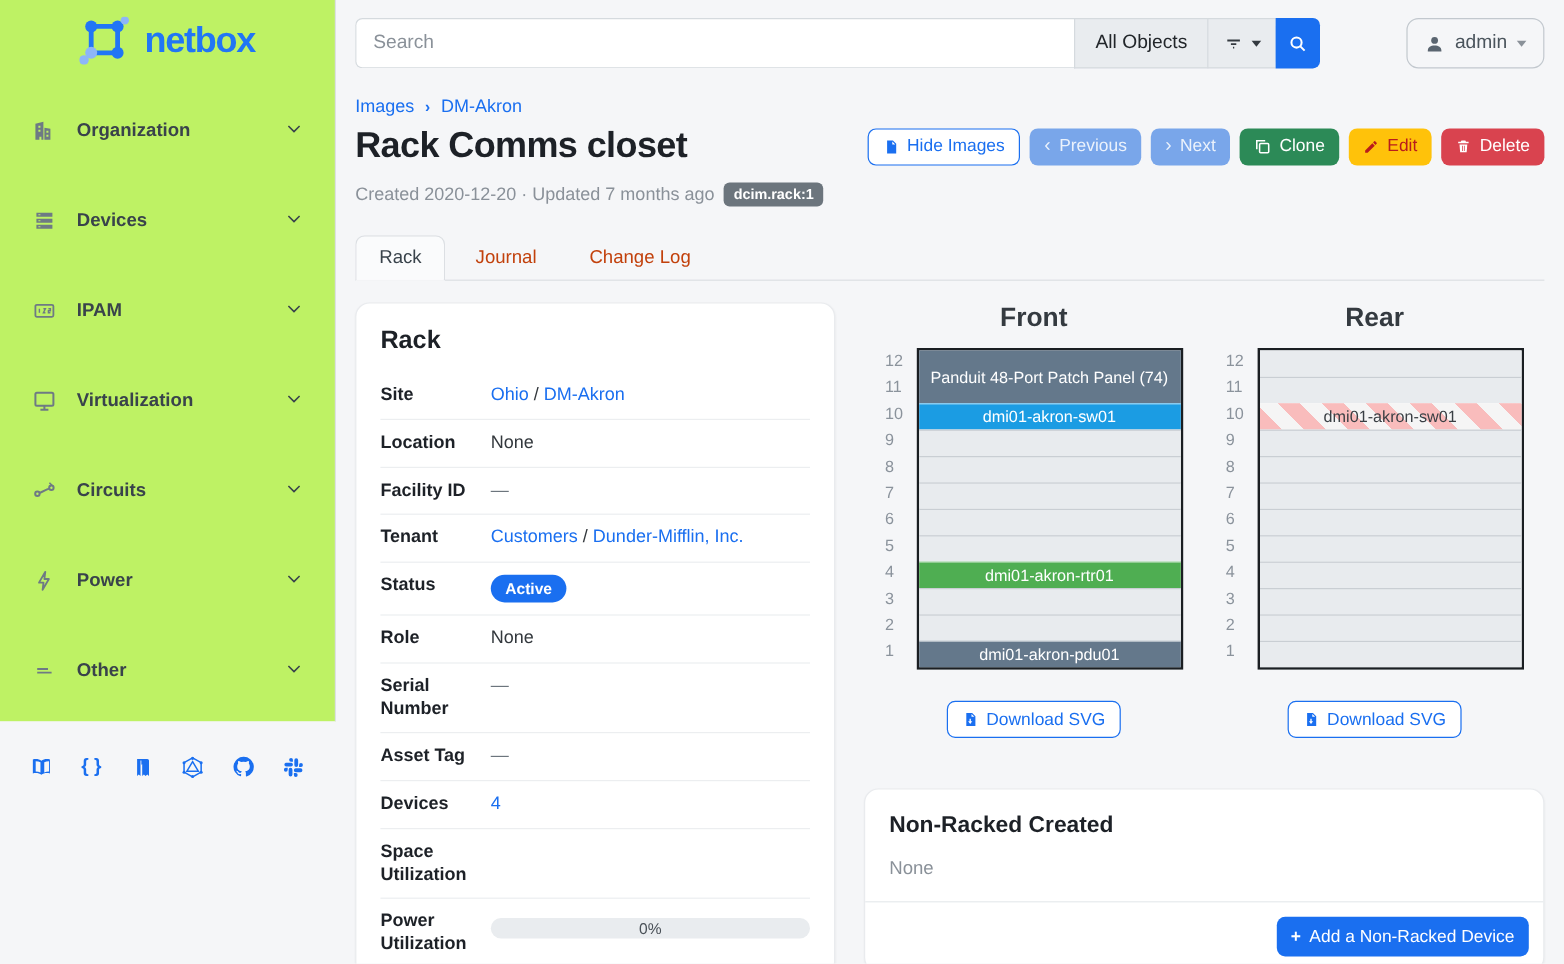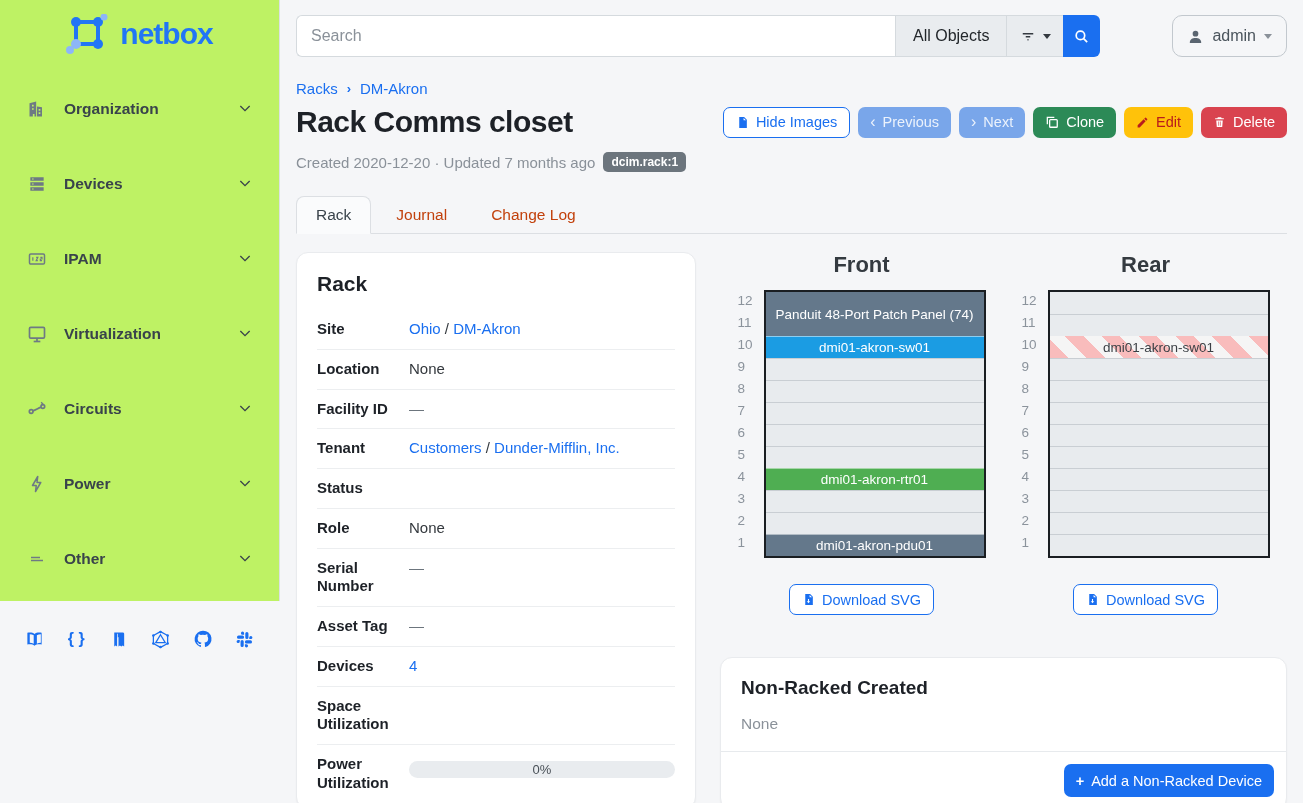--- a/index.html
+++ b/index.html
@@ -309,21 +309,21 @@
       <svg width="17" height="17" viewBox="0 0 24 24" fill="#5a6570">
           <circle cx="12" cy="8" r="4"></circle>
           <path d="M4 20c0-4 3.5-6 8-6s8 2 8 6v1H4v-1z"></path>
         </svg>
       <span>admin</span>
       <span class="caret" style="color:#8a9199;"></span>
     </button>
   </div>
 
   <div class="breadcrumb">
-    <span class="link">Racks</span>
+    <span class="link">Images</span>
     <span class="crumb-sep">›</span>
     <span class="link">DM-Akron</span>
   </div>
 
   <div class="title-row">
     <h1 class="page-title">Rack Comms closet</h1>
     <div class="actions">
       <button class="btn btn-outline">
         <svg width="13" height="15" viewBox="0 0 24 24" fill="currentColor">
             <path d="M6 2h9l5 5v15H6V2zm8 1.5V8h4.5L14 3.5zM9 13l2.5 3L13 14l3 4H8l1-5z"></path>
@@ -401,20 +401,21 @@
             <div class="info-label">Tenant</div>
             <div class="info-value">
               <span class="link">Customers</span>
               <span>/</span>
               <span class="link">Dunder-Mifflin, Inc.</span>
             </div>
           </div>
 
           <div class="info-row">
             <div class="info-label">Status</div>
+            <div class="info-value"><span class="badge-active">Active</span></div>
           </div>
 
           <div class="info-row">
             <div class="info-label">Role</div>
             <div class="info-value muted">None</div>
           </div>
 
           <div class="info-row">
             <div class="info-label">Serial Number</div>
             <div class="info-value dash">—</div>

